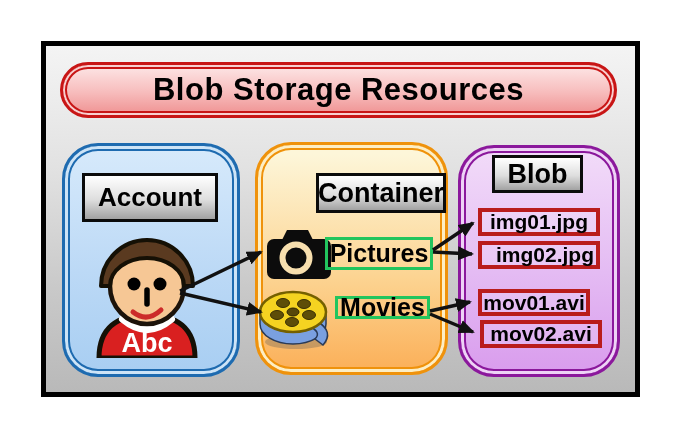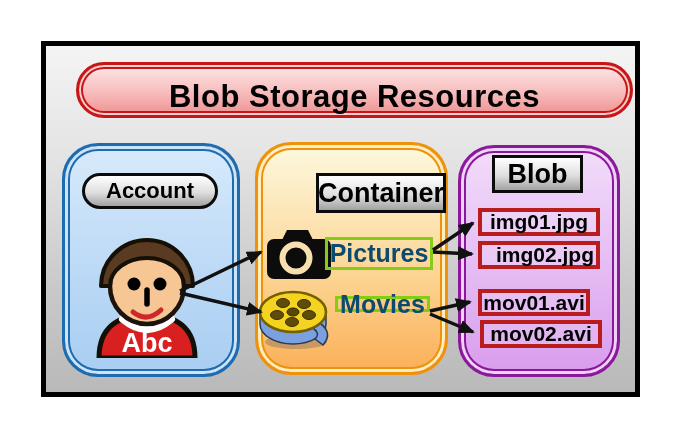--- a/index.html
+++ b/index.html
@@ -11,25 +11,25 @@
 
   
   .frame{
     position:absolute;left:41px;top:41px;width:599px;height:356px;
     box-sizing:border-box;border:5px solid #000000;
     background:linear-gradient(180deg,#f4f4f4 0%,#e2e2e2 35%,#c9c9c9 70%,#b9b9b9 100%);
   }
 
   
   .banner{
-    position:absolute;left:76px;top:62px;width:557px;height:56px;
+    position:absolute;left:60px;top:62px;width:557px;height:56px;
     box-sizing:border-box;border:3px solid #c81515;border-radius:28px;
     box-shadow:inset 0 0 0 2px #f8cfcf, inset 0 0 0 4px #c81515;
     background:linear-gradient(180deg,#fde7e7 0%,#f7bcbc 55%,#ef9191 100%);
-    display:flex;align-items:flex-end;justify-content:center;
+    display:flex;align-items:center;justify-content:center;
     font-weight:bold;font-size:31px;color:#000;letter-spacing:0.5px;
   }
 
   
   .group{position:absolute;box-sizing:border-box;border-radius:36px;}
   .account-box{
     left:62px;top:143px;width:178px;height:234px;
     border:3px solid #1e6bb0;
     box-shadow:inset 0 0 0 3px #cde4f7, inset 0 0 0 5px #1e6bb0;
     background:linear-gradient(180deg,#d7eafb 0%,#bcd9f6 55%,#a8cef2 100%);
@@ -47,32 +47,32 @@
     background:linear-gradient(180deg,#f2dcf9 0%,#e4bbf3 55%,#d99ced 100%);
   }
 
   
   .glabel{
     position:absolute;box-sizing:border-box;border:3px solid #0b0b0b;
     background:linear-gradient(180deg,#ffffff 0%,#dedede 55%,#a2a2a2 100%);
     display:flex;align-items:center;justify-content:center;
     font-weight:bold;color:#000;
   }
-  .account-label{left:82px;top:173px;width:136px;height:36px;font-size:22px;border-radius:19px;}
+  .account-label{left:82px;top:173px;width:136px;height:49px;font-size:26px;}
   .container-label{left:268px;top:173px;width:130px;height:40px;font-size:27px;margin-left:48px;}
   .blob-label{left:492px;top:155px;width:91px;height:38px;font-size:27px;}
 
   
   .itembox{
-    position:absolute;box-sizing:border-box;border:3px solid #84cc16;
+    position:absolute;box-sizing:border-box;border:3px solid #22c55e;
     display:flex;align-items:center;justify-content:center;
-    font-weight:bold;color:#0c4a6e;background:transparent;
+    font-weight:bold;color:#000000;background:transparent;
   }
   .pictures{left:325px;top:237px;width:108px;height:33px;font-size:25px;}
-  .movies{left:335px;top:296px;width:95px;height:16px;font-size:25px;align-items:center;}
+  .movies{left:335px;top:296px;width:95px;height:23px;font-size:25px;align-items:center;}
 
   
   .filebox{
     position:absolute;box-sizing:border-box;border:4px solid #b91c1c;
     display:flex;align-items:center;justify-content:center;
     font-weight:bold;color:#000;background:rgba(255,255,255,0.16);
     font-size:21px;
   }
   .f-img01{left:478px;top:208px;width:122px;height:28px;}
   .f-img02{left:478px;top:241px;width:122px;height:28px;padding-left:12px;}

